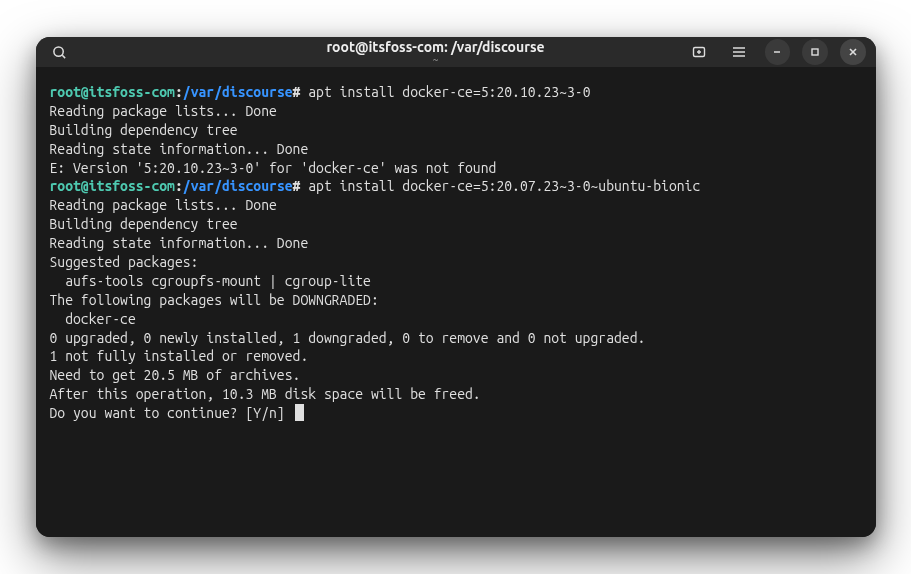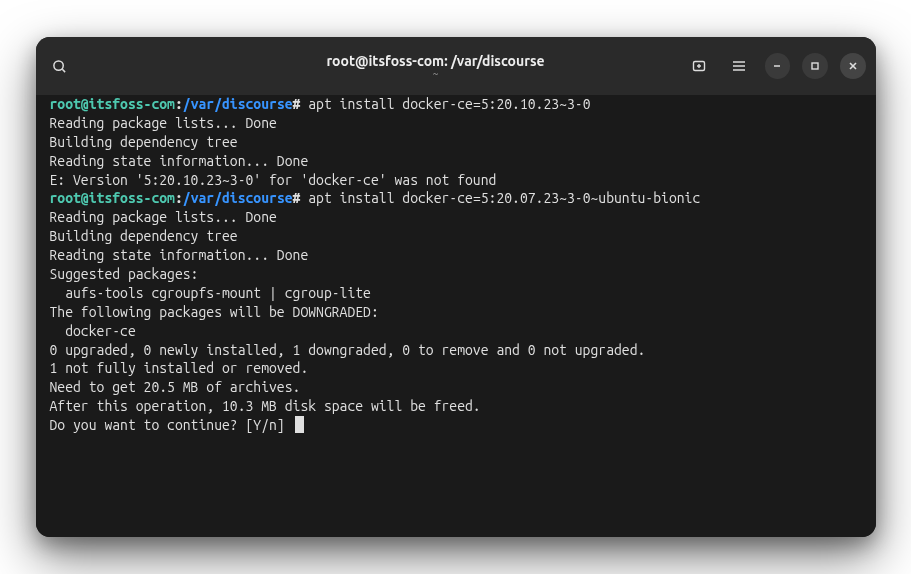--- a/index.html
+++ b/index.html
@@ -16,21 +16,21 @@
       width: 840px;
       height: 500px;
       background: #1d1d1d;
       border-radius: 14px;
       box-shadow: 0 20px 50px rgba(0,0,0,0.5), 0 8px 20px rgba(0,0,0,0.3);
       overflow: hidden;
       display: flex;
       flex-direction: column;
     }
     .titlebar {
-      height: 58px;
+      height: 30px;
       background: #2a2a2a;
       display: flex;
       align-items: center;
       padding: 0 10px;
       position: relative;
     }
     .tb-left { display: flex; align-items: center; width: 140px; }
     .tb-center { flex: 1; text-align: center; color: #eee; font-family: Ubuntu, sans-serif; font-size: 14px; font-weight: 700; }
     .tb-subtitle { font-size: 10px; color: #aaa; font-weight:400; display:block; margin-top:-1px;}
     .tb-right { display: flex; align-items: center; gap: 12px; width: 180px; justify-content: flex-end; }
@@ -41,21 +41,21 @@
     }
     .win-btn {
       width: 26px; height: 26px; border-radius: 50%;
       background: #3a3a3a; display: flex; align-items: center; justify-content: center;
       color: #ddd; cursor: pointer; font-size: 11px;
     }
     .win-btn.close { background: #444; }
     .terminal {
       flex: 1;
       background: #1a1a1a;
-      padding: 0 14px;
+      padding: 16px 14px;
       font-size: 14px;
       line-height: 1.35;
       color: #e0e0e0;
       overflow: hidden;
       white-space: pre;
     }
     .user { color: #4ec9b0; font-weight: bold; }
     .colon { color: #e0e0e0; font-weight: bold; }
     .path { color: #3794ff; font-weight: bold; }
     .hash { color: #e0e0e0; font-weight: bold; }

